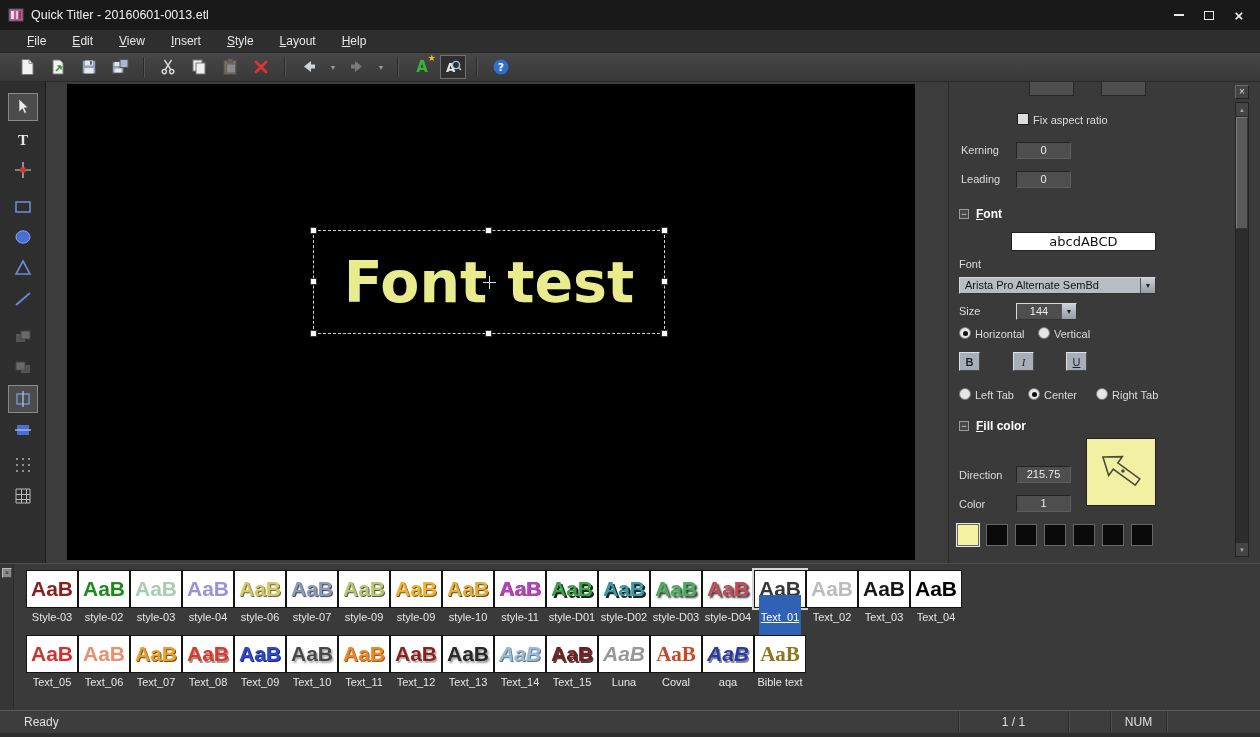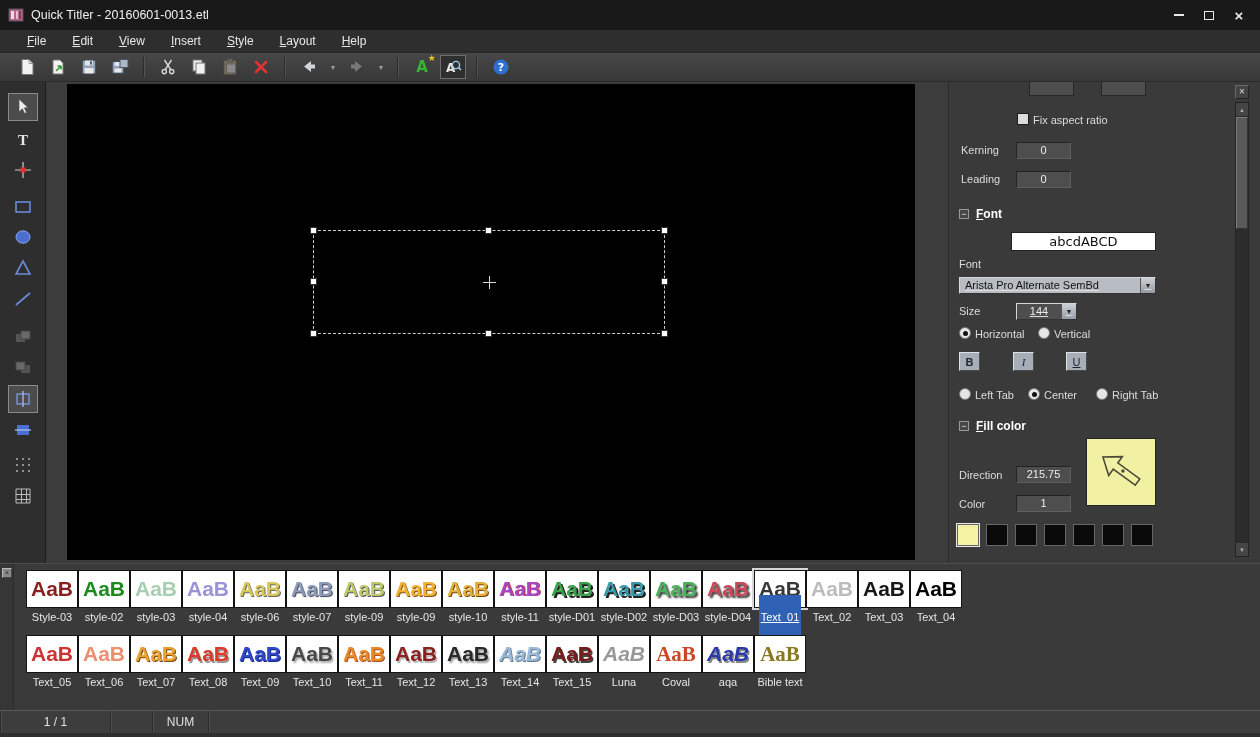--- a/index.html
+++ b/index.html
@@ -55,21 +55,21 @@
   
   .rightpanel { position:absolute; left:948px; top:0; width:312px; height:481px; background:#3a3a3a; border-left:1px solid #2a2a2a; font-size:11px; color:#dcdcdc; }
   .panel-close { position:absolute; right:11px; top:3px; width:14px; height:14px; background:#444; border:1px solid; border-color:#6a6a6a #222 #222 #6a6a6a; color:#ddd; font-size:10px; line-height:12px; text-align:center; }
   .clip-input { position:absolute; top:0; width:45px; height:14px; background:#4e4e4e; border:1px solid #272727; border-top:none; }
   .lbl { position:absolute; color:#dcdcdc; }
   .num-input { position:absolute; width:55px; height:17px; background:#4e4e4e; border:1px solid; border-color:#232323 #5e5e5e #5e5e5e #232323; color:#ececec; text-align:center; line-height:15px; }
   .checkbox { position:absolute; width:12px; height:12px; background:#dcdcdc; border:1px solid #1e1e1e; }
   .section-hdr { position:absolute; display:flex; align-items:center; gap:7px; color:#ffffff; font-weight:bold; font-size:12px; }
   .collapse-box { width:10px; height:10px; border:1px solid #9a9a9a; background:#474747; color:#e8e8e8; font-size:9px; line-height:8px; text-align:center; font-weight:normal; }
   .font-preview { position:absolute; left:62px; top:150px; width:145px; height:19px; background:#fff; border:1px solid #222; color:#111; text-align:center; line-height:17px; font-size:13px; font-family:"DejaVu Sans", sans-serif; }
-  .combo { position:absolute; display:flex; align-items:stretch; border:1px solid; border-color:#d8d8d8 #333 #333 #d8d8d8;text-decoration:underline; }
+  .combo { position:absolute; display:flex; align-items:stretch; border:1px solid; border-color:#d8d8d8 #333 #333 #d8d8d8; }
   .combo .val { flex:1; background:#b8bdc4; color:#111; padding:0 5px; line-height:15px; overflow:hidden; white-space:nowrap; }
   .combo .arrow { width:15px; background:linear-gradient(#ccd0d6,#969ca5); border-left:1px solid #555; display:flex; align-items:center; justify-content:center; font-size:7px; color:#222; }
   .combo.dark .val { background:#4e4e4e; color:#ececec; text-align:center; }
   .radio { position:absolute; width:12px; height:12px; border-radius:50%; background:#e6e6e6; border:1px solid #777; }
   .radio.checked::after { content:""; position:absolute; left:2.5px; top:2.5px; width:5px; height:5px; border-radius:50%; background:#101010; }
   .fmt-btn { position:absolute; width:21px; height:19px; background:#a8aeb8; border:1px solid; border-color:#dde1e6 #4a4a4a #4a4a4a #dde1e6; color:#1c2430; display:flex; align-items:center; justify-content:center; font-size:11px; }
   .fill-preview { position:absolute; left:137px; top:356px; width:70px; height:68px; border:1px solid #222; }
   .swatch-row { position:absolute; left:8px; top:442px; display:flex; gap:7px; }
   .swatch { width:22px; height:22px; border:1px solid #666; }
   .swatch.selected { box-shadow:0 0 0 1px #e8e8e8; }
@@ -305,20 +305,21 @@
       </div>
       <div class="tool-btn" style="top:400px">
         <svg viewBox="0 0 20 20">
             <path d="M3 3h14v14H3zM3 8.5h14M3 13.5h14M8.5 3v14M13.5 3v14" stroke="#bbb" fill="none"></path>
           </svg>
       </div>
     </div>
 
     <div class="canvas">
       <div class="selection">
+        <span class="canvas-text" style="color: rgb(233, 236, 141);">Font test</span>
         <div class="handle h-nw"></div>
         <div class="handle h-n"></div>
         <div class="handle h-ne"></div>
         <div class="handle h-w"></div>
         <div class="handle h-e"></div>
         <div class="handle h-sw"></div>
         <div class="handle h-s"></div>
         <div class="handle h-se"></div>
         <div class="crosshair"></div>
       </div>
@@ -614,20 +615,21 @@
         <div class="tile">
           <div class="tile-sample">
             <span style="color: rgb(138, 120, 32); font-family: &quot;Liberation Serif&quot;, serif;">AaB</span>
           </div>
           <div class="tile-label"><span>Bible text</span></div>
         </div>
       </div>
   </div>
 
   <div class="statusbar">
+    <div class="sb-left"><span>Ready</span></div>
     <div class="sb-cell sb-page">
         <span>1 / 1</span>
       </div>
     <div class="sb-cell sb-gap"></div>
     <div class="sb-cell sb-num">
         <span>NUM</span>
       </div>
     <div class="sb-cell sb-end"></div>
   </div>
 

